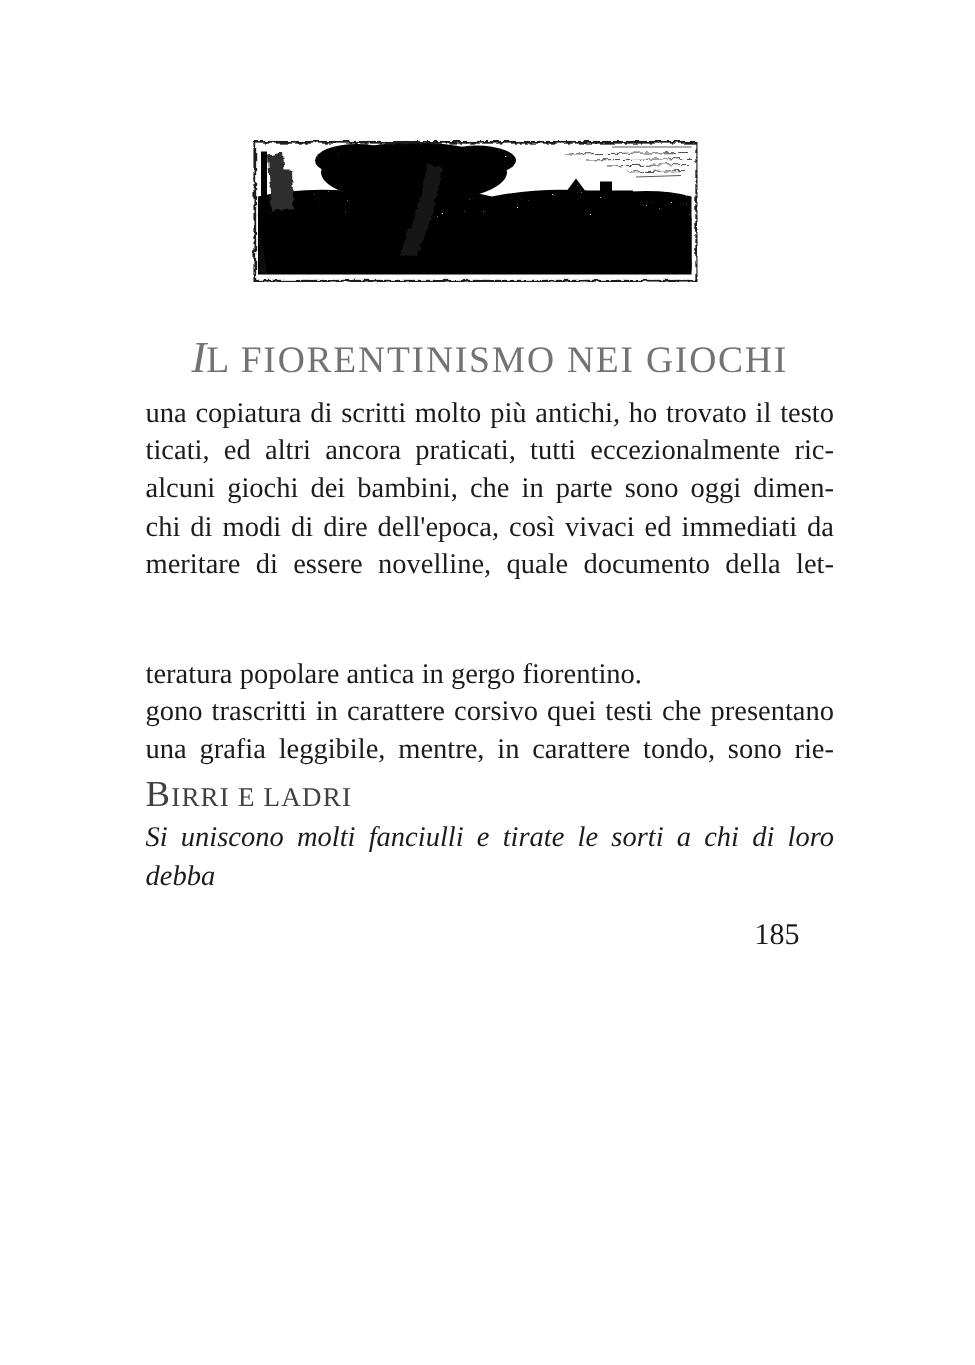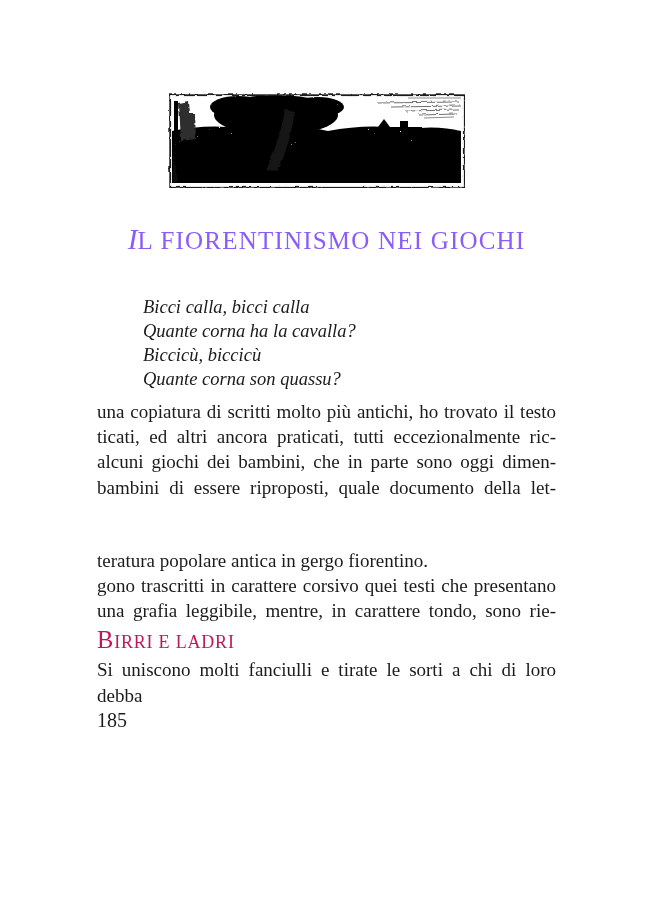--- a/index.html
+++ b/index.html
@@ -24,21 +24,21 @@
   }
   .engraving-wrap svg { display: block; }
 
   
   .title {
     margin-top: 37px;
     text-align: center;
     font-size: 25px;
     line-height: 29px;
     letter-spacing: 1.2px;
-    color: #8b5cf6;
+    color: #737373;
   }
   .title .line { white-space: nowrap; }
   .title .line:first-child::first-letter {
     font-style: italic;
     font-size: 1.18em;
     letter-spacing: 0;
   }
 
   
   .verse {
@@ -54,32 +54,34 @@
   .paragraph { margin: 0; }
   .justified .line { text-align: justify; text-align-last: justify; }
   .justified .line.ll { text-align-last: left; margin-top: 48px; }
 
   
   .section-heading {
     margin-top: 4px;
     font-size: 18px;
     line-height: 25px;
     letter-spacing: 0.8px;
-    color: #be185d;
+    color: #404040;
   }
   .section-heading::first-letter { font-size: 1.36em; }
   .section-body {
     margin-top: 2px;
+    font-style: italic;
     font-size: 19px;
     line-height: 26px;
   }
 
   
   .pageno {
-    text-align: left;
+    margin-top: 14px;
+    text-align: right;
     padding-right: 23px;
     font-size: 20px;
   }
 </style>
 </head>
 <body>
 
 <div class="page">
 
   <div class="engraving-wrap">
@@ -132,33 +134,28 @@
       <path d="M4,60 L10,88 L4,88 Z" fill="#111" filter="url(#rough)"></path>
 
       <rect x="1.2" y="1.2" width="294.6" height="92.6" fill="none" stroke="#1a1a1a" stroke-width="1.8" filter="url(#rough)"></rect>
     </svg>
   </div>
 
   <div class="title">
       <div class="line">IL FIORENTINISMO NEI GIOCHI</div>
     </div>
 
-  <div class="verse">
-      <div class="line">Bicci calla, bicci calla</div>
-      <div class="line">Quante corna ha la cavalla?</div>
-      <div class="line">Biccicù, biccicù</div>
-      <div class="line">Quante corna son quassu?</div>
-    </div>
 
   <div class="bodytext">
     <div class="paragraph justified">
         <div class="line">una copiatura di scritti molto più antichi, ho trovato il testo</div>
         <div class="line">ticati, ed altri ancora praticati, tutti eccezionalmente ric-</div>
         <div class="line">alcuni giochi dei bambini, che in parte sono oggi dimen-</div>
-        <div class="line">bambini di essere riproposti, quale documento della let-</div>
+        <div class="line">chi di modi di dire dell'epoca, così vivaci ed immediati da</div>
+        <div class="line">meritare di essere novelline, quale documento della let-</div>
         <div class="line ll">teratura popolare antica in gergo fiorentino.</div>
       </div>
     <div class="paragraph justified">
         <div class="line">gono trascritti in carattere corsivo quei testi che presentano</div>
         <div class="line">una grafia leggibile, mentre, in carattere tondo, sono rie-</div>
       </div>
 
     <div class="section-heading">BIRRI E LADRI</div>
     <div class="section-body justified">
         <div class="line">Si uniscono molti fanciulli e tirate le sorti a chi di loro debba</div>

